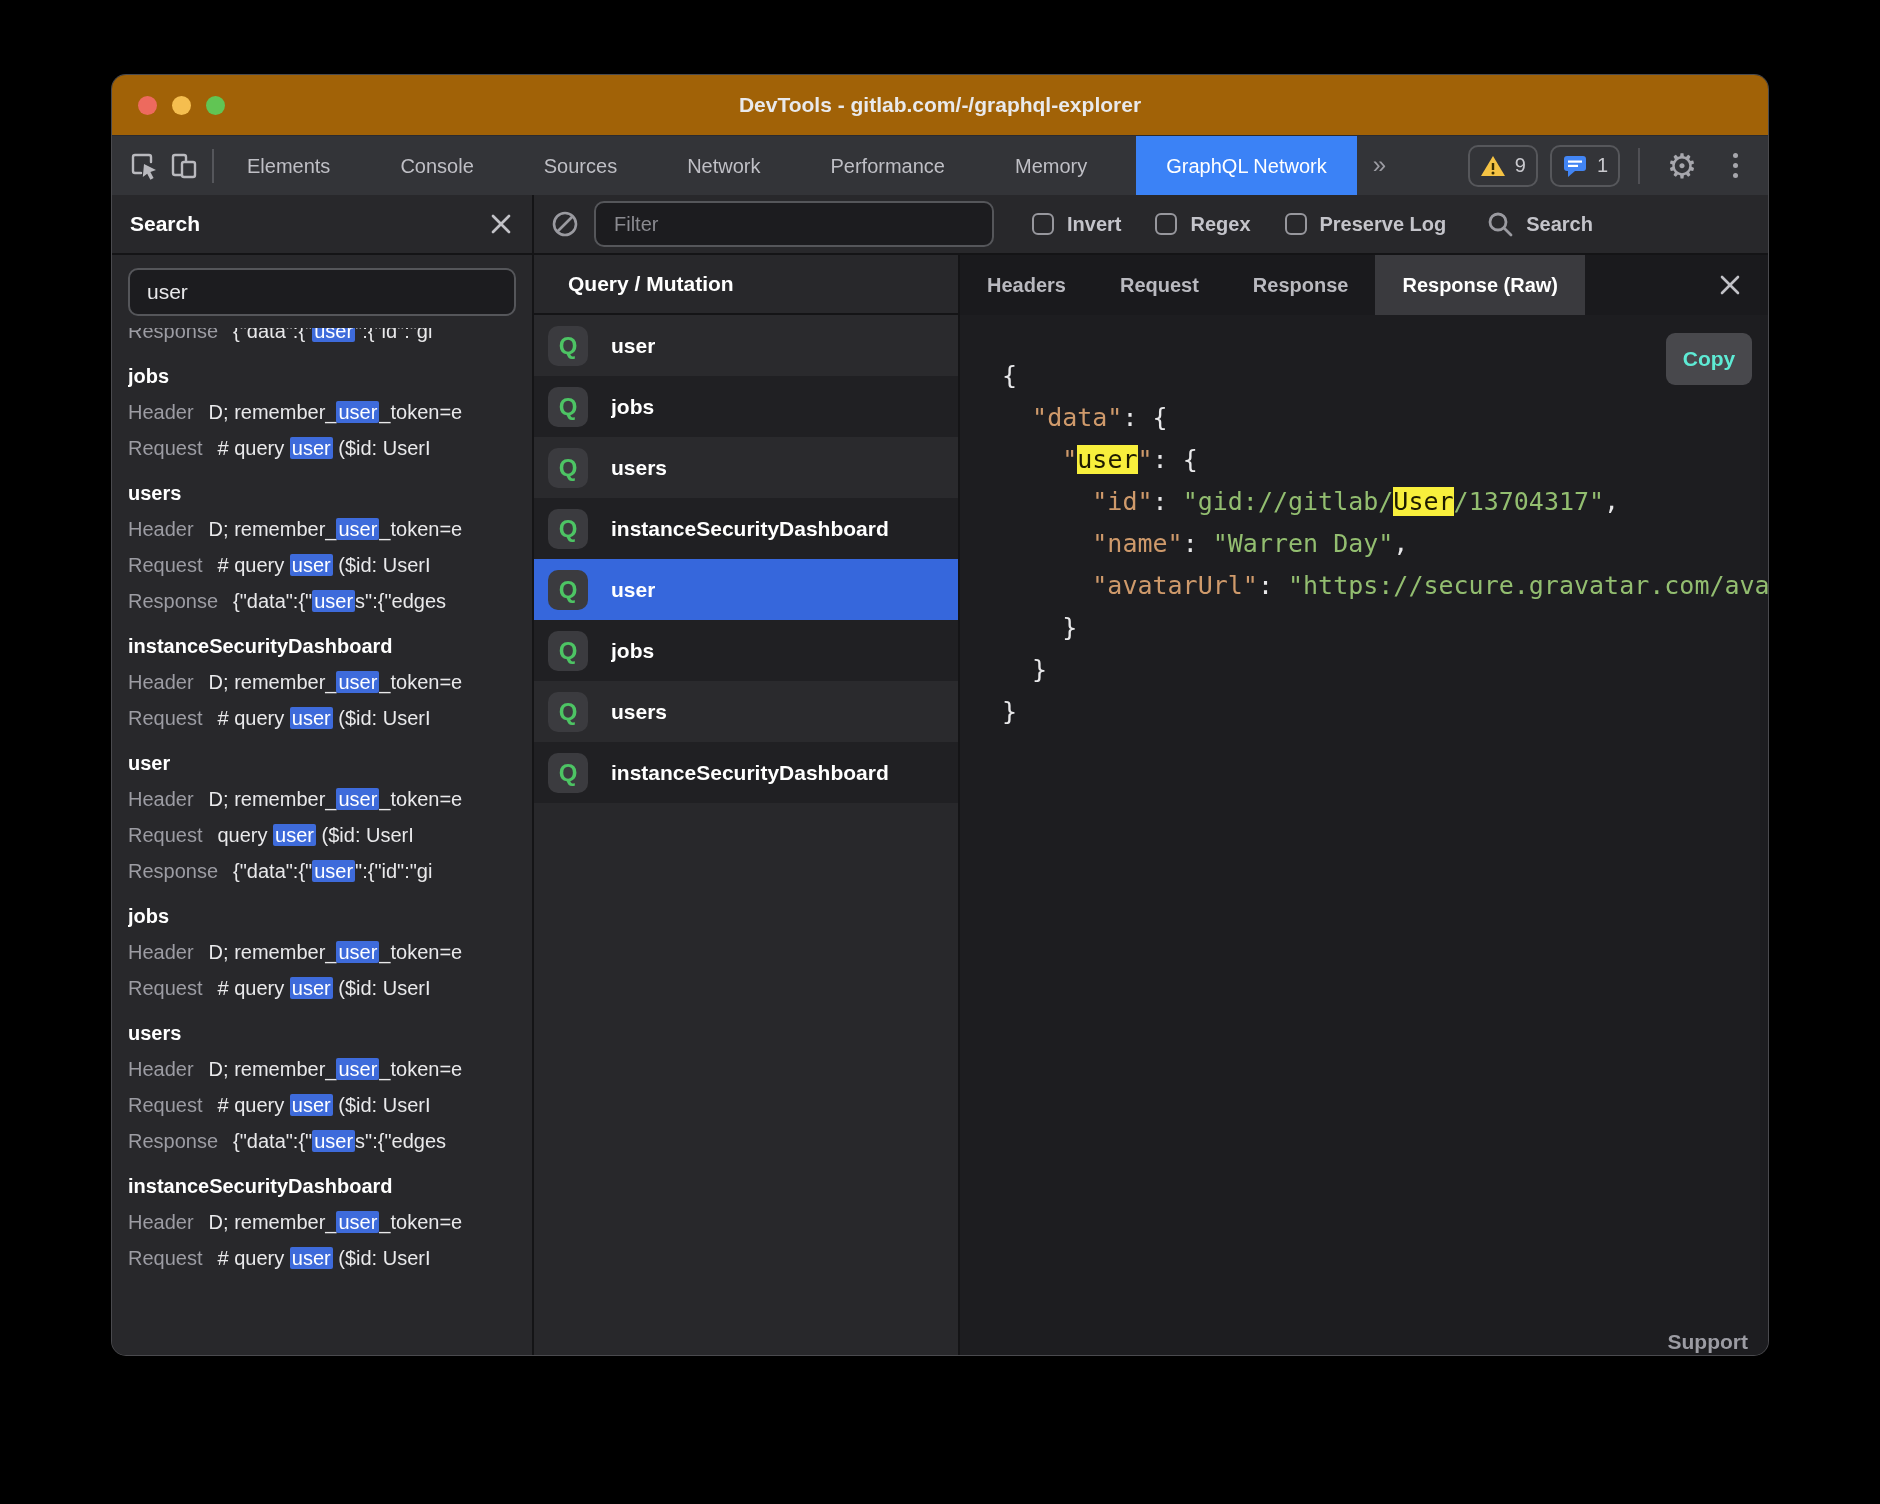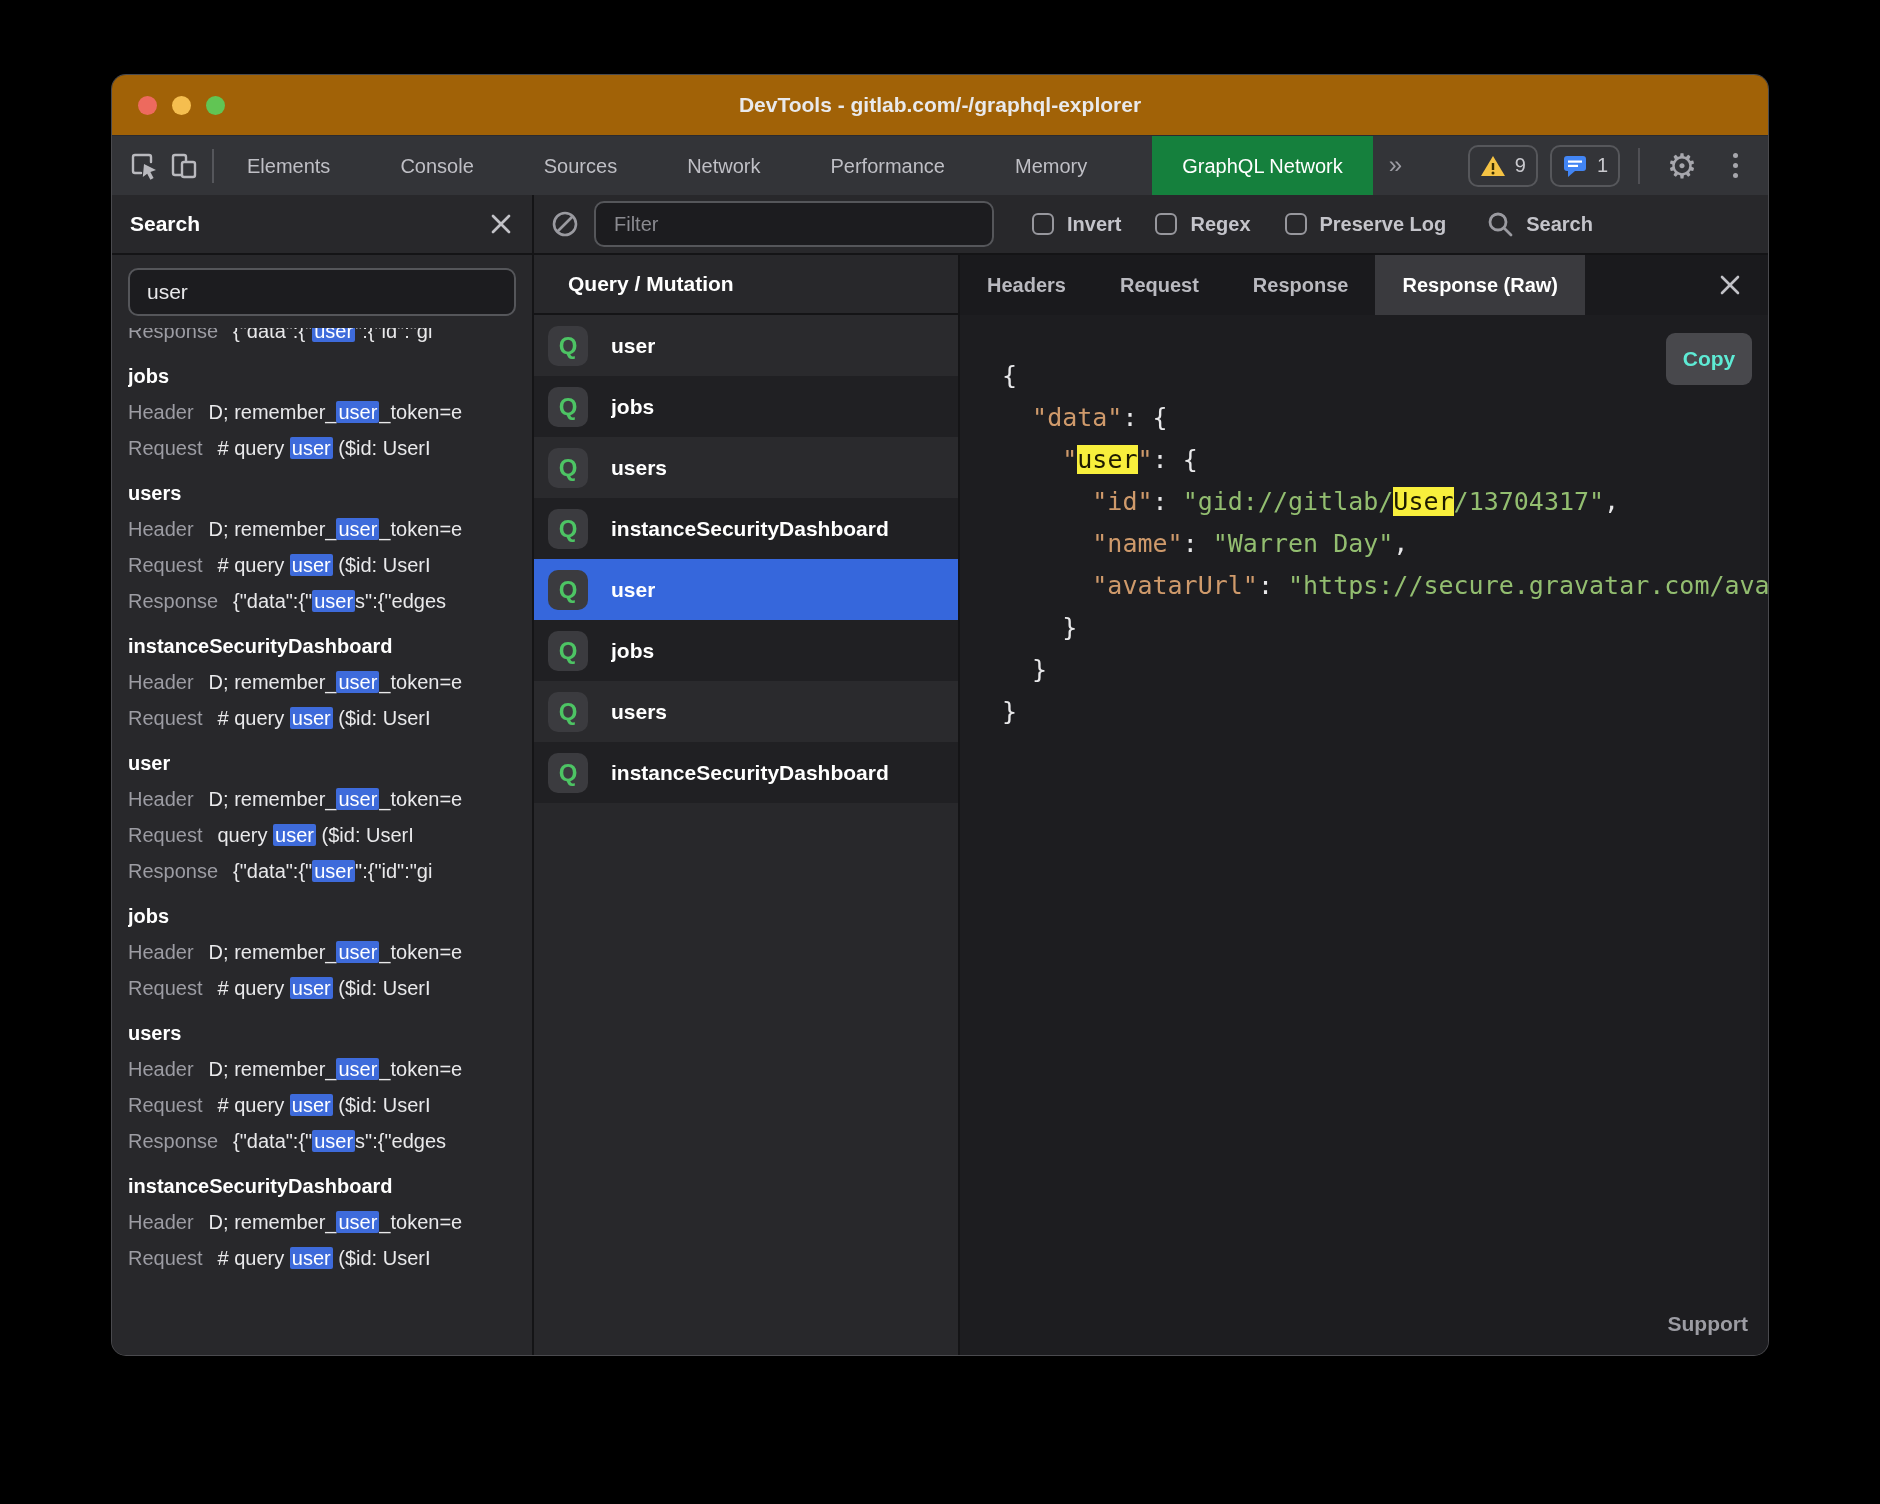--- a/index.html
+++ b/index.html
@@ -17,21 +17,21 @@
   .light.red { background:#ED6A5E; } .light.yellow { background:#F5BE4F; } .light.green { background:#61C554; }
   .title { flex:1; text-align:center; color:#E9E9EB; font-size:21px; font-weight:bold; }
 
   
   .tabbar { height:60px; flex:0 0 auto; background:#333438; display:flex; align-items:center; border-top:1px solid #2B2B2F; }
   .tb-icon { width:40px; height:60px; display:flex; align-items:center; justify-content:center; }
   .tb-icon:first-child { margin-left:12px; }
   .tb-sep { width:2px; height:34px; background:#55565B; margin:0 12px 0 8px; flex:0 0 auto; }
   .mtabs { display:flex; align-items:center; height:60px;gap:28px; }
   .mtab { padding:0 21px; height:60px; line-height:60px; color:#BFBFC5; font-size:20px; white-space:nowrap; }
-  .mtab.active { background:#15803d; color:#FFF; padding:0 30px;margin-left:16px; }
+  .mtab.active { background:#3b82f6; color:#FFF; padding:0 30px; }
   .chevron { color:#9C9CA3; font-size:24px; padding:0 16px; height:60px; line-height:58px; }
   .tb-right { margin-left:auto; display:flex; align-items:center; gap:12px; padding-right:16px; }
   .badge { height:42px; min-width:66px; border:2px solid #56575B; border-radius:10px;
            display:flex; align-items:center; justify-content:center; gap:9px;
            color:#C9C9CE; font-size:20px; padding:0 10px; }
   .tb-sep2 { width:2px; height:36px; background:#505055; margin:0 6px; }
   .gear { font-family:"DejaVu Sans", sans-serif; font-size:34px; color:#A7A7AD; width:48px; text-align:center; }
   .kebab { width:34px; display:flex; flex-direction:column; align-items:center; gap:5px; }
   .kebab i { width:5px; height:5px; border-radius:50%; background:#A7A7AD; }
 
@@ -93,21 +93,21 @@
   .detail-body { flex:1; position:relative; overflow:hidden; }
   .copy-btn { position:absolute; top:18px; right:16px; width:86px; height:52px; background:#48484C; color:#5eead4;
               border:none; border-radius:9px; font-size:21px; font-weight:bold; font-family:"Liberation Sans",sans-serif; }
   .json { padding:40px 0 0 42px; font-family:"DejaVu Sans Mono", monospace; font-size:25px; line-height:42px; }
   .jline { white-space:pre; overflow:hidden; }
   .seg-plain { color:#E8E8EA; }
   .seg-brace { color:#E8E8EA; }
   .seg-key   { color:#CF9A6B; }
   .seg-val   { color:#93BE70; }
   .seg-key-hl, .seg-val-hl { background:#F8EF3C; color:#1E1B00; }
-  .support { position:absolute; right:20px; bottom:19px; color:#9C9CA3; font-weight:bold; font-size:21px; }
+  .support { position:absolute; right:20px; bottom:1px; color:#9C9CA3; font-weight:bold; font-size:21px; }
 
   .xline { stroke:#C2C2C7; stroke-width:2.6; stroke-linecap:round; }
 </style>
 </head>
 <body>
 
 <div class="screen">
   <div class="window">
 
     <div class="titlebar">

